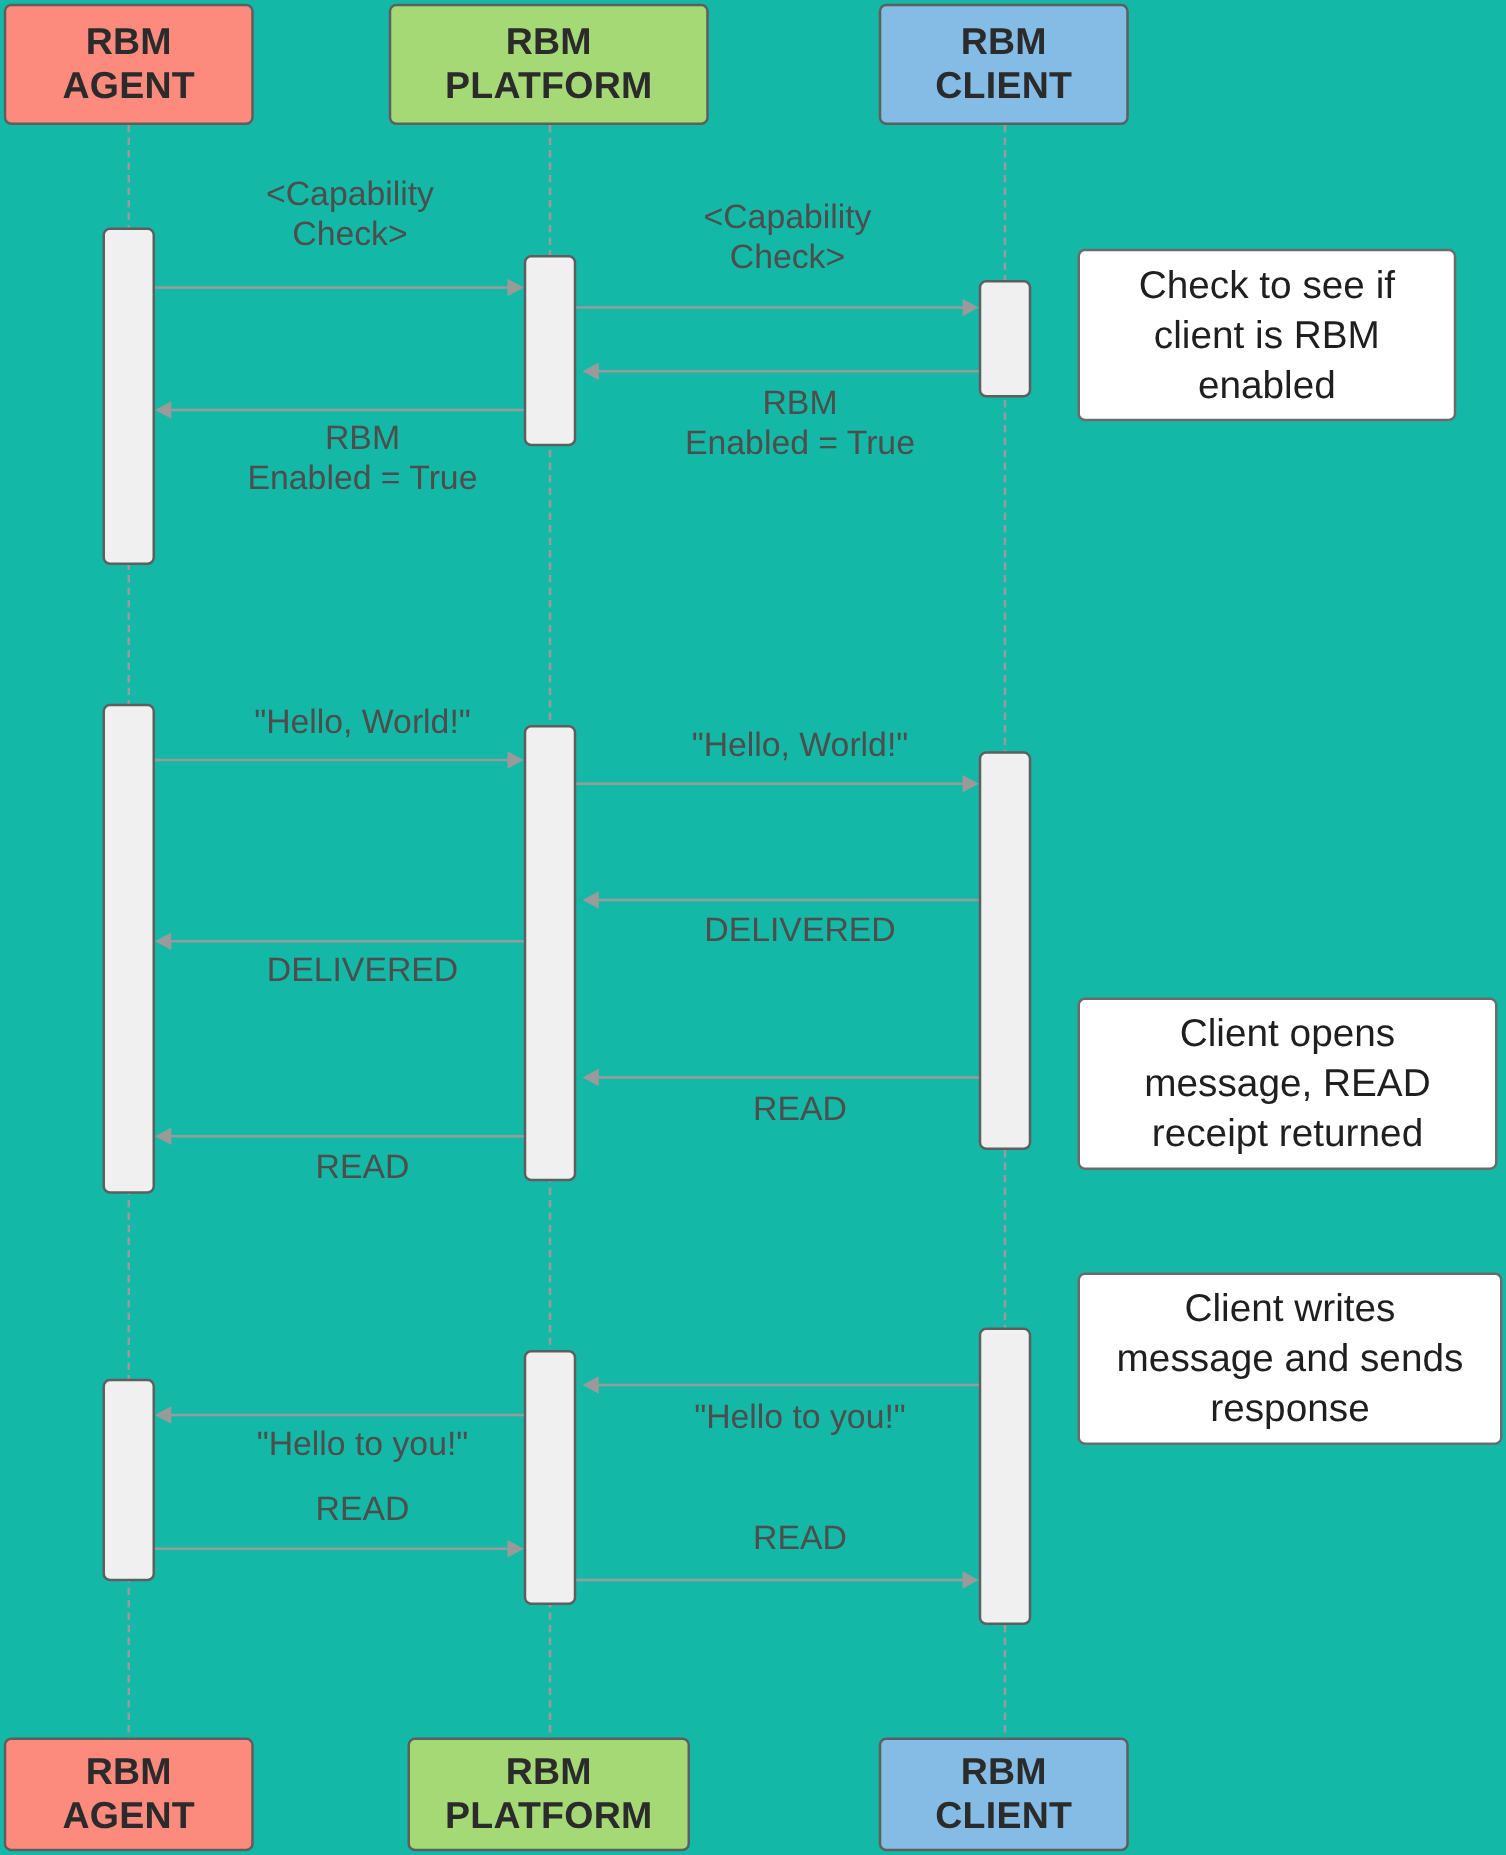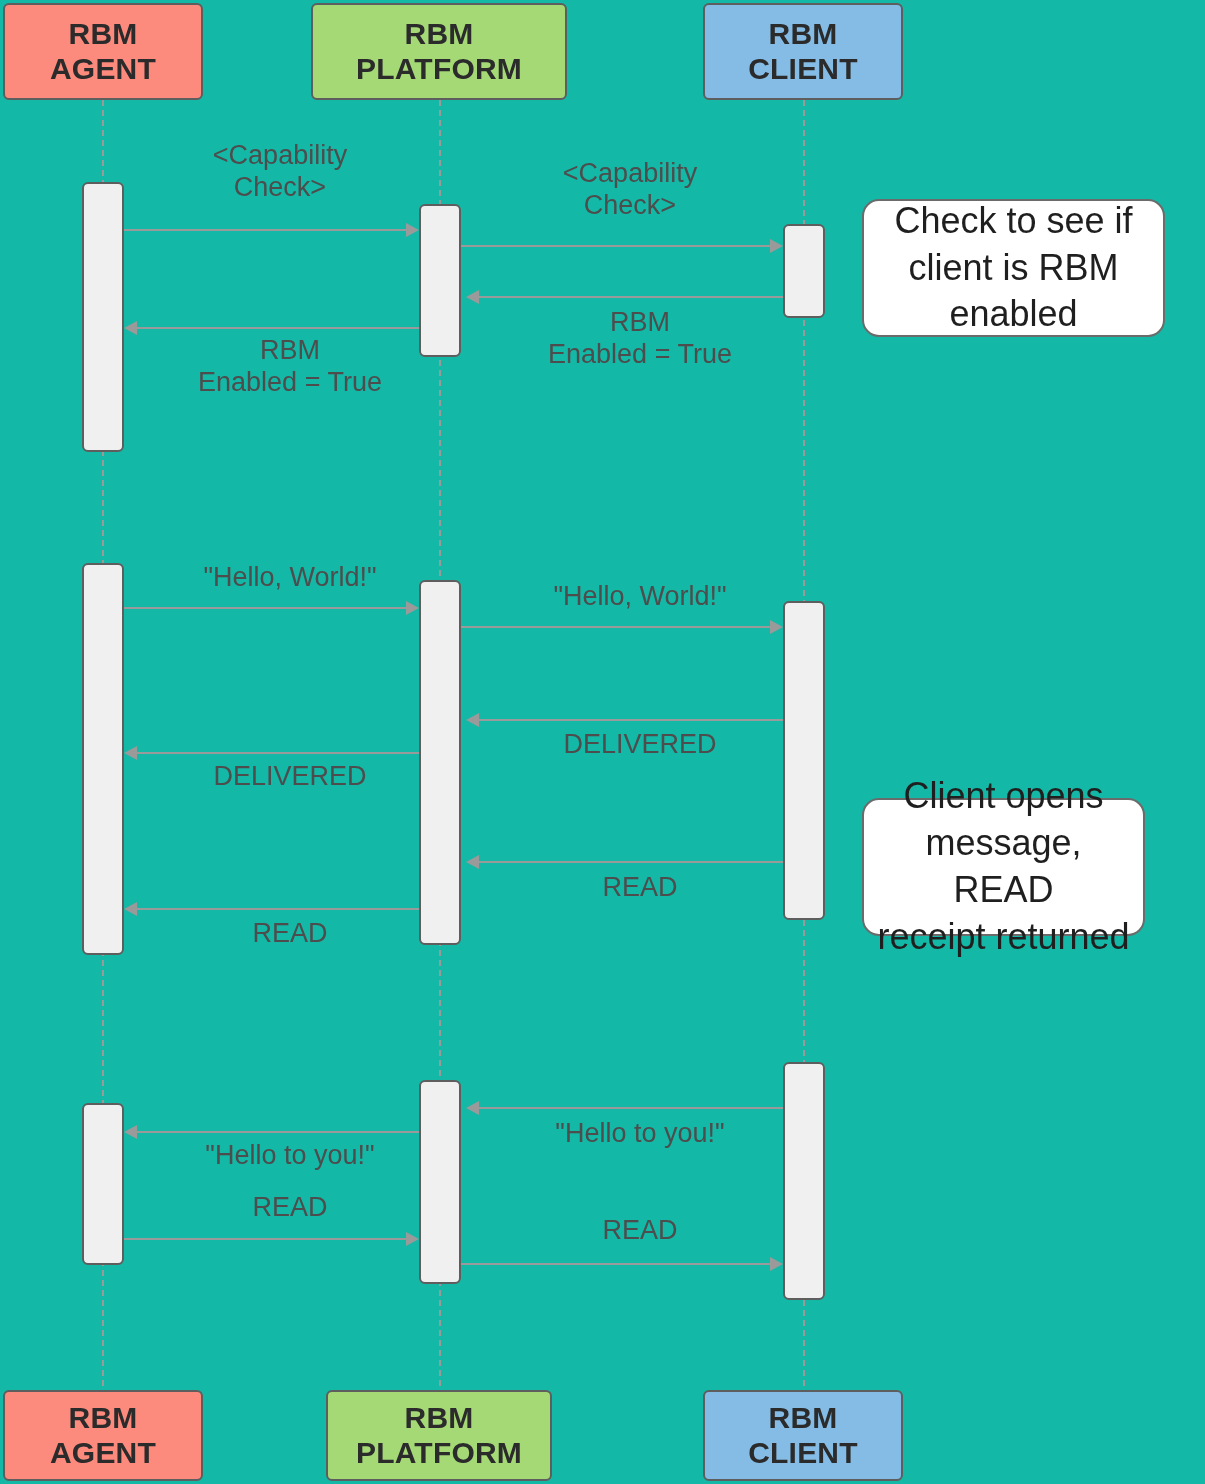--- a/index.html
+++ b/index.html
@@ -66,23 +66,23 @@
     text-align:center;
     white-space:pre-line;
   }
 
   
   .note{
     position:absolute;
     box-sizing:border-box;
     background:#ffffff;
     border:2px solid #6b6b6b;
-    border-radius:17px;
+    border-radius:6px;
     color:#1f1f1f;
-    font-size:36px;
+    font-size:31px;
     line-height:1.3;
     display:flex;align-items:center;justify-content:center;
     text-align:center;
     padding:6px 10px;
     white-space:pre-line;
   }
 </style>
 </head>
 <body>
 
@@ -177,24 +177,27 @@
 
   <div class="msglabel" style="left:490px;top:1215px;width:300px;">READ</div>
   <div class="msgline" style="left:461px;top:1263px;width:314px;"></div>
   <div class="arrowhead right" style="left:770px;top:1257px;"></div>
 
   <div class="note" style="left:862px;top:199px;width:303px;height:138px;">Check to see if
 client is RBM
 enabled</div>
 
 
-  <div class="note" style="left:862px;top:798px;width:283px;height:138px;">Client opens
+  <div class="note" style="left:862px;top:798px;width:336px;height:138px;">Client opens
 message, READ
 receipt returned</div>
 
+  <div class="note" style="left:862px;top:1018px;width:340px;height:138px;">Client writes
+message and sends
+response</div>
 
 
   <div class="participant" style="left:3px;top:1390px;width:200px;height:91px;background:#fc8a7d;">
     <span class="pline">RBM</span>
     <span class="pline">AGENT</span>
   </div>
 
   <div class="participant" style="left:326px;top:1390px;width:226px;height:91px;background:#a4d976;">
     <span class="pline">RBM</span>
     <span class="pline">PLATFORM</span>

